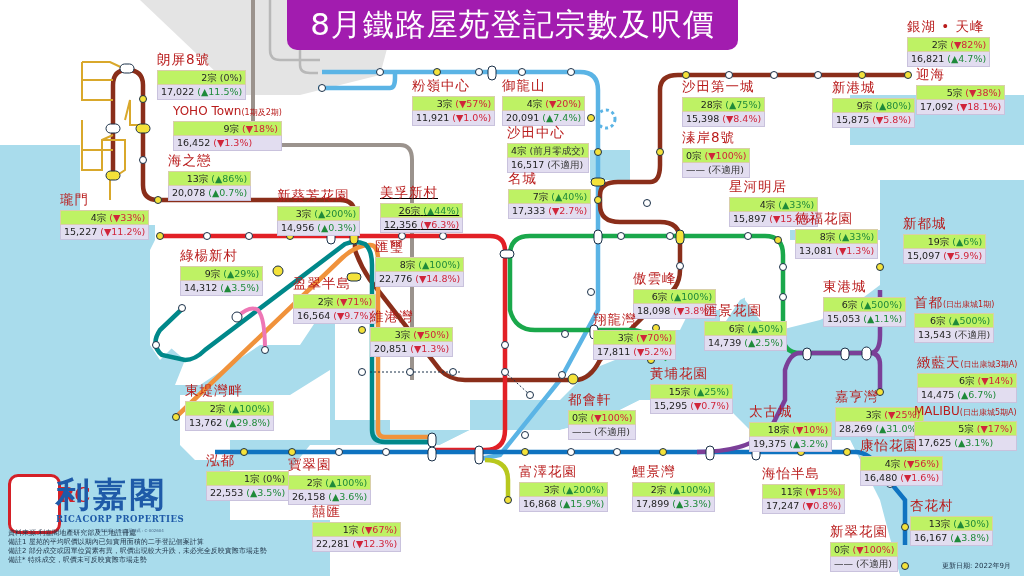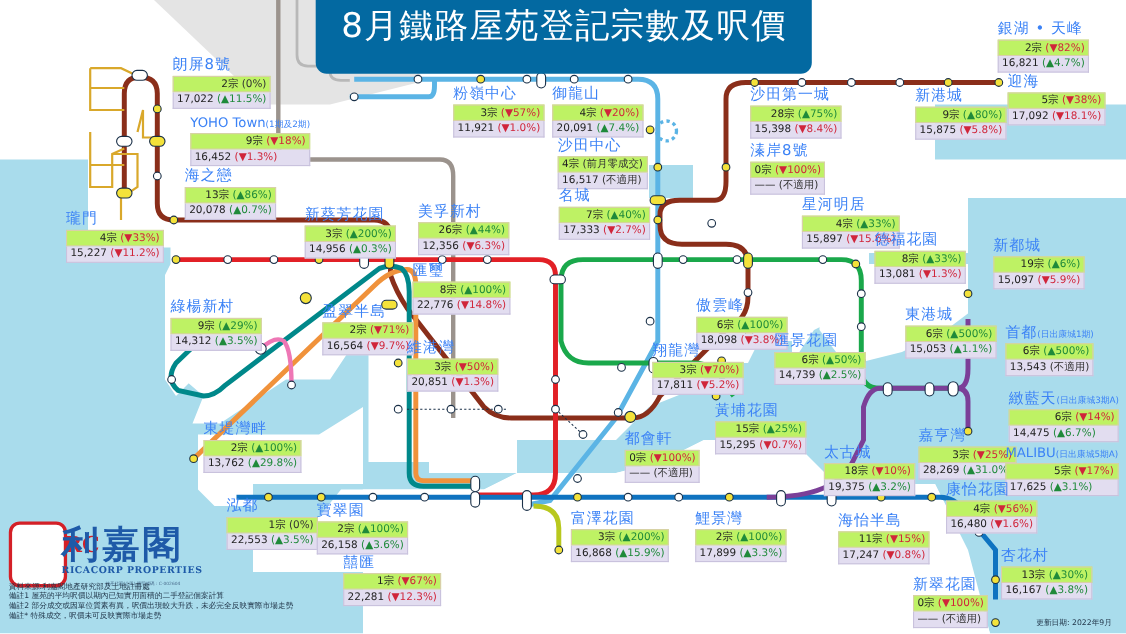--- a/index.html
+++ b/index.html
@@ -1,25 +1,25 @@
 <!DOCTYPE html>
 <html><head>
 <meta charset="utf-8">
 <style>
   * { box-sizing: border-box; margin: 0; padding: 0; }
   html, body { width: 1024px; height: 576px; overflow: hidden; background: #ffffff; }
   body { position: relative; font-family: "DejaVu Sans", "Liberation Sans", sans-serif; }
   #map { position: absolute; left: 0; top: 0; width: 1024px; height: 576px; }
   .title-box {
-    position: absolute; left: 287px; top: 0; width: 451px; height: 67px;
-    background: #0369a1; border-radius: 0 0 10px 10px;
+    position: absolute; left: 287px; top: 0; width: 451px; height: 50px;
+    background: #a21caf; border-radius: 0 0 10px 10px;
     color: #fff; font-size: 31px; text-align: center; line-height: 48px; letter-spacing: 1px;
   }
   .station { position: absolute; }
-  .st-name { font-size: 13.5px; color: #3b82f6; white-space: nowrap; line-height: 17px; letter-spacing: 1px; }
+  .st-name { font-size: 13.5px; color: #b91c1c; white-space: nowrap; line-height: 17px; letter-spacing: 1px; }
   .st-name .sub { font-size: 8px; letter-spacing: 0; }
   .st-name.en { font-size: 12px; letter-spacing: 0; }
   .row { font-size: 9.5px; line-height: 14px; height: 15px; padding: 0 3px; white-space: nowrap; border: 1px solid #d9cfa9; color: #222; }
   .row.count { background: #bef264; text-align: right; }
   .row.price { background: #e2ddf0; border-color: #c9c2dd; border-top: none; }
   .up { color: #1f8a3a; }
   .down { color: #d0253a; }
   .neutral { color: #333; }
   .logo { position: absolute; left: 8px; top: 474px; }
   .logo-rc {
@@ -214,21 +214,21 @@
     <div class="station" style="left: 60px; top: 191px;">
       <div class="st-name"><span>瓏門</span><span class="sub"></span></div>
       <div class="row count"><span>4宗</span> <span class="down">(▼33%)</span></div>
       <div class="row price"><span>15,227</span> <span class="down">(▼11.2%)</span></div>
     </div>
     <div class="station" style="left: 277px; top: 187px;">
       <div class="st-name"><span>新葵芳花園</span><span class="sub"></span></div>
       <div class="row count"><span>3宗</span> <span class="up">(▲200%)</span></div>
       <div class="row price"><span>14,956</span> <span class="up">(▲0.3%)</span></div>
     </div>
-    <div class="station" style="left: 380px; top: 184px;">
+    <div class="station" style="left: 380px; top: 184px; text-decoration: underline;">
       <div class="st-name"><span>美孚新村</span><span class="sub"></span></div>
       <div class="row count"><span>26宗</span> <span class="up">(▲44%)</span></div>
       <div class="row price"><span>12,356</span> <span class="down">(▼6.3%)</span></div>
     </div>
     <div class="station" style="left: 412px; top: 77px;">
       <div class="st-name"><span>粉嶺中心</span><span class="sub"></span></div>
       <div class="row count"><span>3宗</span> <span class="down">(▼57%)</span></div>
       <div class="row price"><span>11,921</span> <span class="down">(▼1.0%)</span></div>
     </div>
     <div class="station" style="left: 502px; top: 77px;">
@@ -279,21 +279,21 @@
     <div class="station" style="left: 795px; top: 210px;">
       <div class="st-name"><span>德福花園</span><span class="sub"></span></div>
       <div class="row count"><span>8宗</span> <span class="up">(▲33%)</span></div>
       <div class="row price"><span>13,081</span> <span class="down">(▼1.3%)</span></div>
     </div>
     <div class="station" style="left: 903px; top: 215px;">
       <div class="st-name"><span>新都城</span><span class="sub"></span></div>
       <div class="row count"><span>19宗</span> <span class="up">(▲6%)</span></div>
       <div class="row price"><span>15,097</span> <span class="down">(▼5.9%)</span></div>
     </div>
-    <div class="station" style="left: 155px; top: 247px; margin-top: 24px;">
+    <div class="station" style="left: 180px; top: 247px;">
       <div class="st-name"><span>綠楊新村</span><span class="sub"></span></div>
       <div class="row count"><span>9宗</span> <span class="up">(▲29%)</span></div>
       <div class="row price"><span>14,312</span> <span class="up">(▲3.5%)</span></div>
     </div>
     <div class="station" style="left: 375px; top: 238px;">
       <div class="st-name"><span>匯璽</span><span class="sub"></span></div>
       <div class="row count"><span>8宗</span> <span class="up">(▲100%)</span></div>
       <div class="row price"><span>22,776</span> <span class="down">(▼14.8%)</span></div>
     </div>
     <div class="station" style="left: 283px; top: 275px; padding-left: 10px;">

